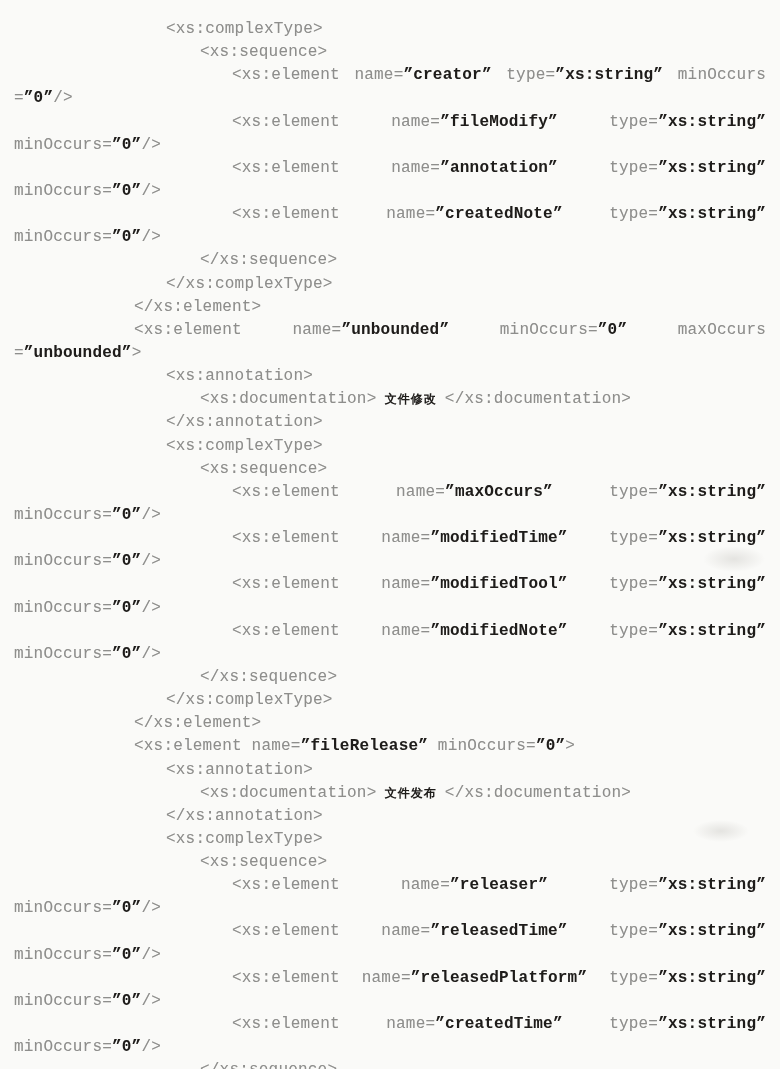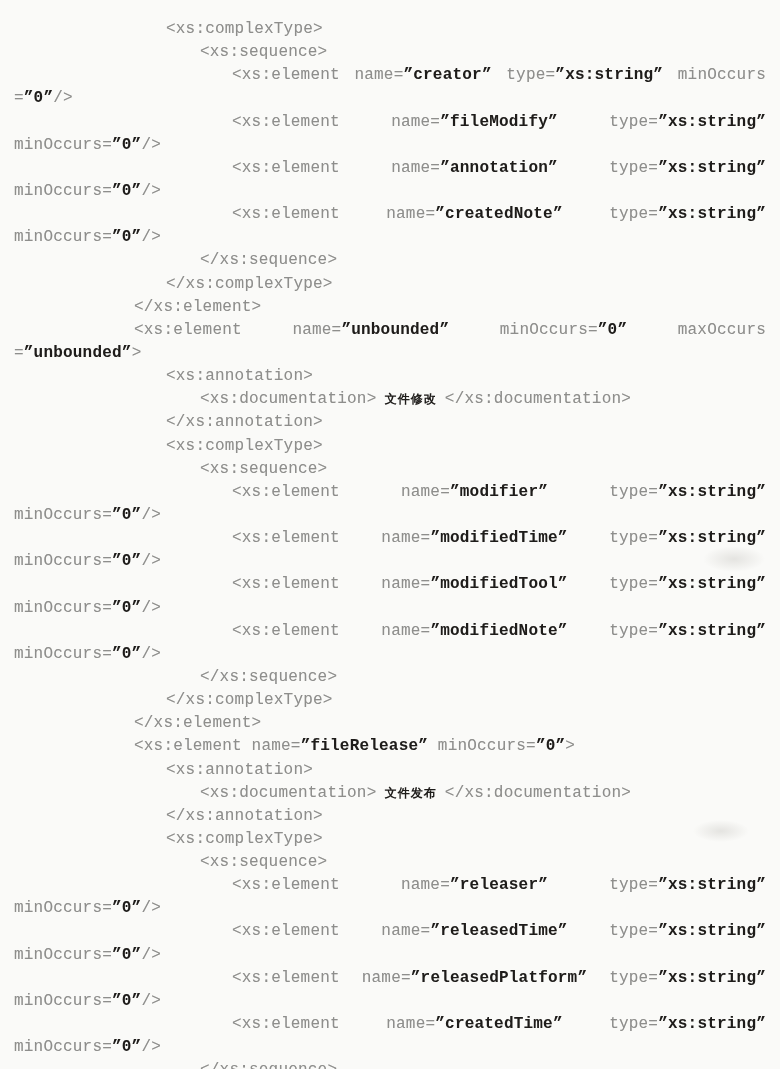--- a/index.html
+++ b/index.html
@@ -72,21 +72,21 @@
       <div class="ln ind3"><span class="tag">&lt;/xs:sequence&gt;</span></div>
       <div class="ln ind2"><span class="tag">&lt;/xs:complexType&gt;</span></div>
       <div class="ln ind1"><span class="tag">&lt;/xs:element&gt;</span></div>
       <div class="ln ind1 just"><span class="tag">&lt;xs:element name=</span><span class="val">”unbounded”</span><span class="tag"> minOccurs=</span><span class="val">”0”</span><span class="tag"> maxOccurs</span></div>
       <div class="ln ind0"><span class="tag">=</span><span class="val">”unbounded”</span><span class="tag">&gt;</span></div>
       <div class="ln ind2"><span class="tag">&lt;xs:annotation&gt;</span></div>
       <div class="ln ind3"><span class="tag">&lt;xs:documentation&gt;</span><span class="val cjk"> 文件修改 </span><span class="tag">&lt;/xs:documentation&gt;</span></div>
       <div class="ln ind2"><span class="tag">&lt;/xs:annotation&gt;</span></div>
       <div class="ln ind2"><span class="tag">&lt;xs:complexType&gt;</span></div>
       <div class="ln ind3"><span class="tag">&lt;xs:sequence&gt;</span></div>
-      <div class="ln ind4 just"><span class="tag">&lt;xs:element name=</span><span class="val">”modifier”</span><span class="tag"> type=</span><span class="val">”xs:string”</span></div>
+      <div class="ln ind4 just"><span class="tag">&lt;xs:element name=</span><span class="val">”maxOccurs”</span><span class="tag"> type=</span><span class="val">”xs:string”</span></div>
       <div class="ln ind0"><span class="tag">minOccurs=</span><span class="val">”0”</span><span class="tag">/&gt;</span></div>
       <div class="ln ind4 just"><span class="tag">&lt;xs:element name=</span><span class="val">”modifiedTime”</span><span class="tag"> type=</span><span class="val">”xs:string”</span></div>
       <div class="ln ind0"><span class="tag">minOccurs=</span><span class="val">”0”</span><span class="tag">/&gt;</span></div>
       <div class="ln ind4 just"><span class="tag">&lt;xs:element name=</span><span class="val">”modifiedTool”</span><span class="tag"> type=</span><span class="val">”xs:string”</span></div>
       <div class="ln ind0"><span class="tag">minOccurs=</span><span class="val">”0”</span><span class="tag">/&gt;</span></div>
       <div class="ln ind4 just"><span class="tag">&lt;xs:element name=</span><span class="val">”modifiedNote”</span><span class="tag"> type=</span><span class="val">”xs:string”</span></div>
       <div class="ln ind0"><span class="tag">minOccurs=</span><span class="val">”0”</span><span class="tag">/&gt;</span></div>
       <div class="ln ind3"><span class="tag">&lt;/xs:sequence&gt;</span></div>
       <div class="ln ind2"><span class="tag">&lt;/xs:complexType&gt;</span></div>
       <div class="ln ind1"><span class="tag">&lt;/xs:element&gt;</span></div>

